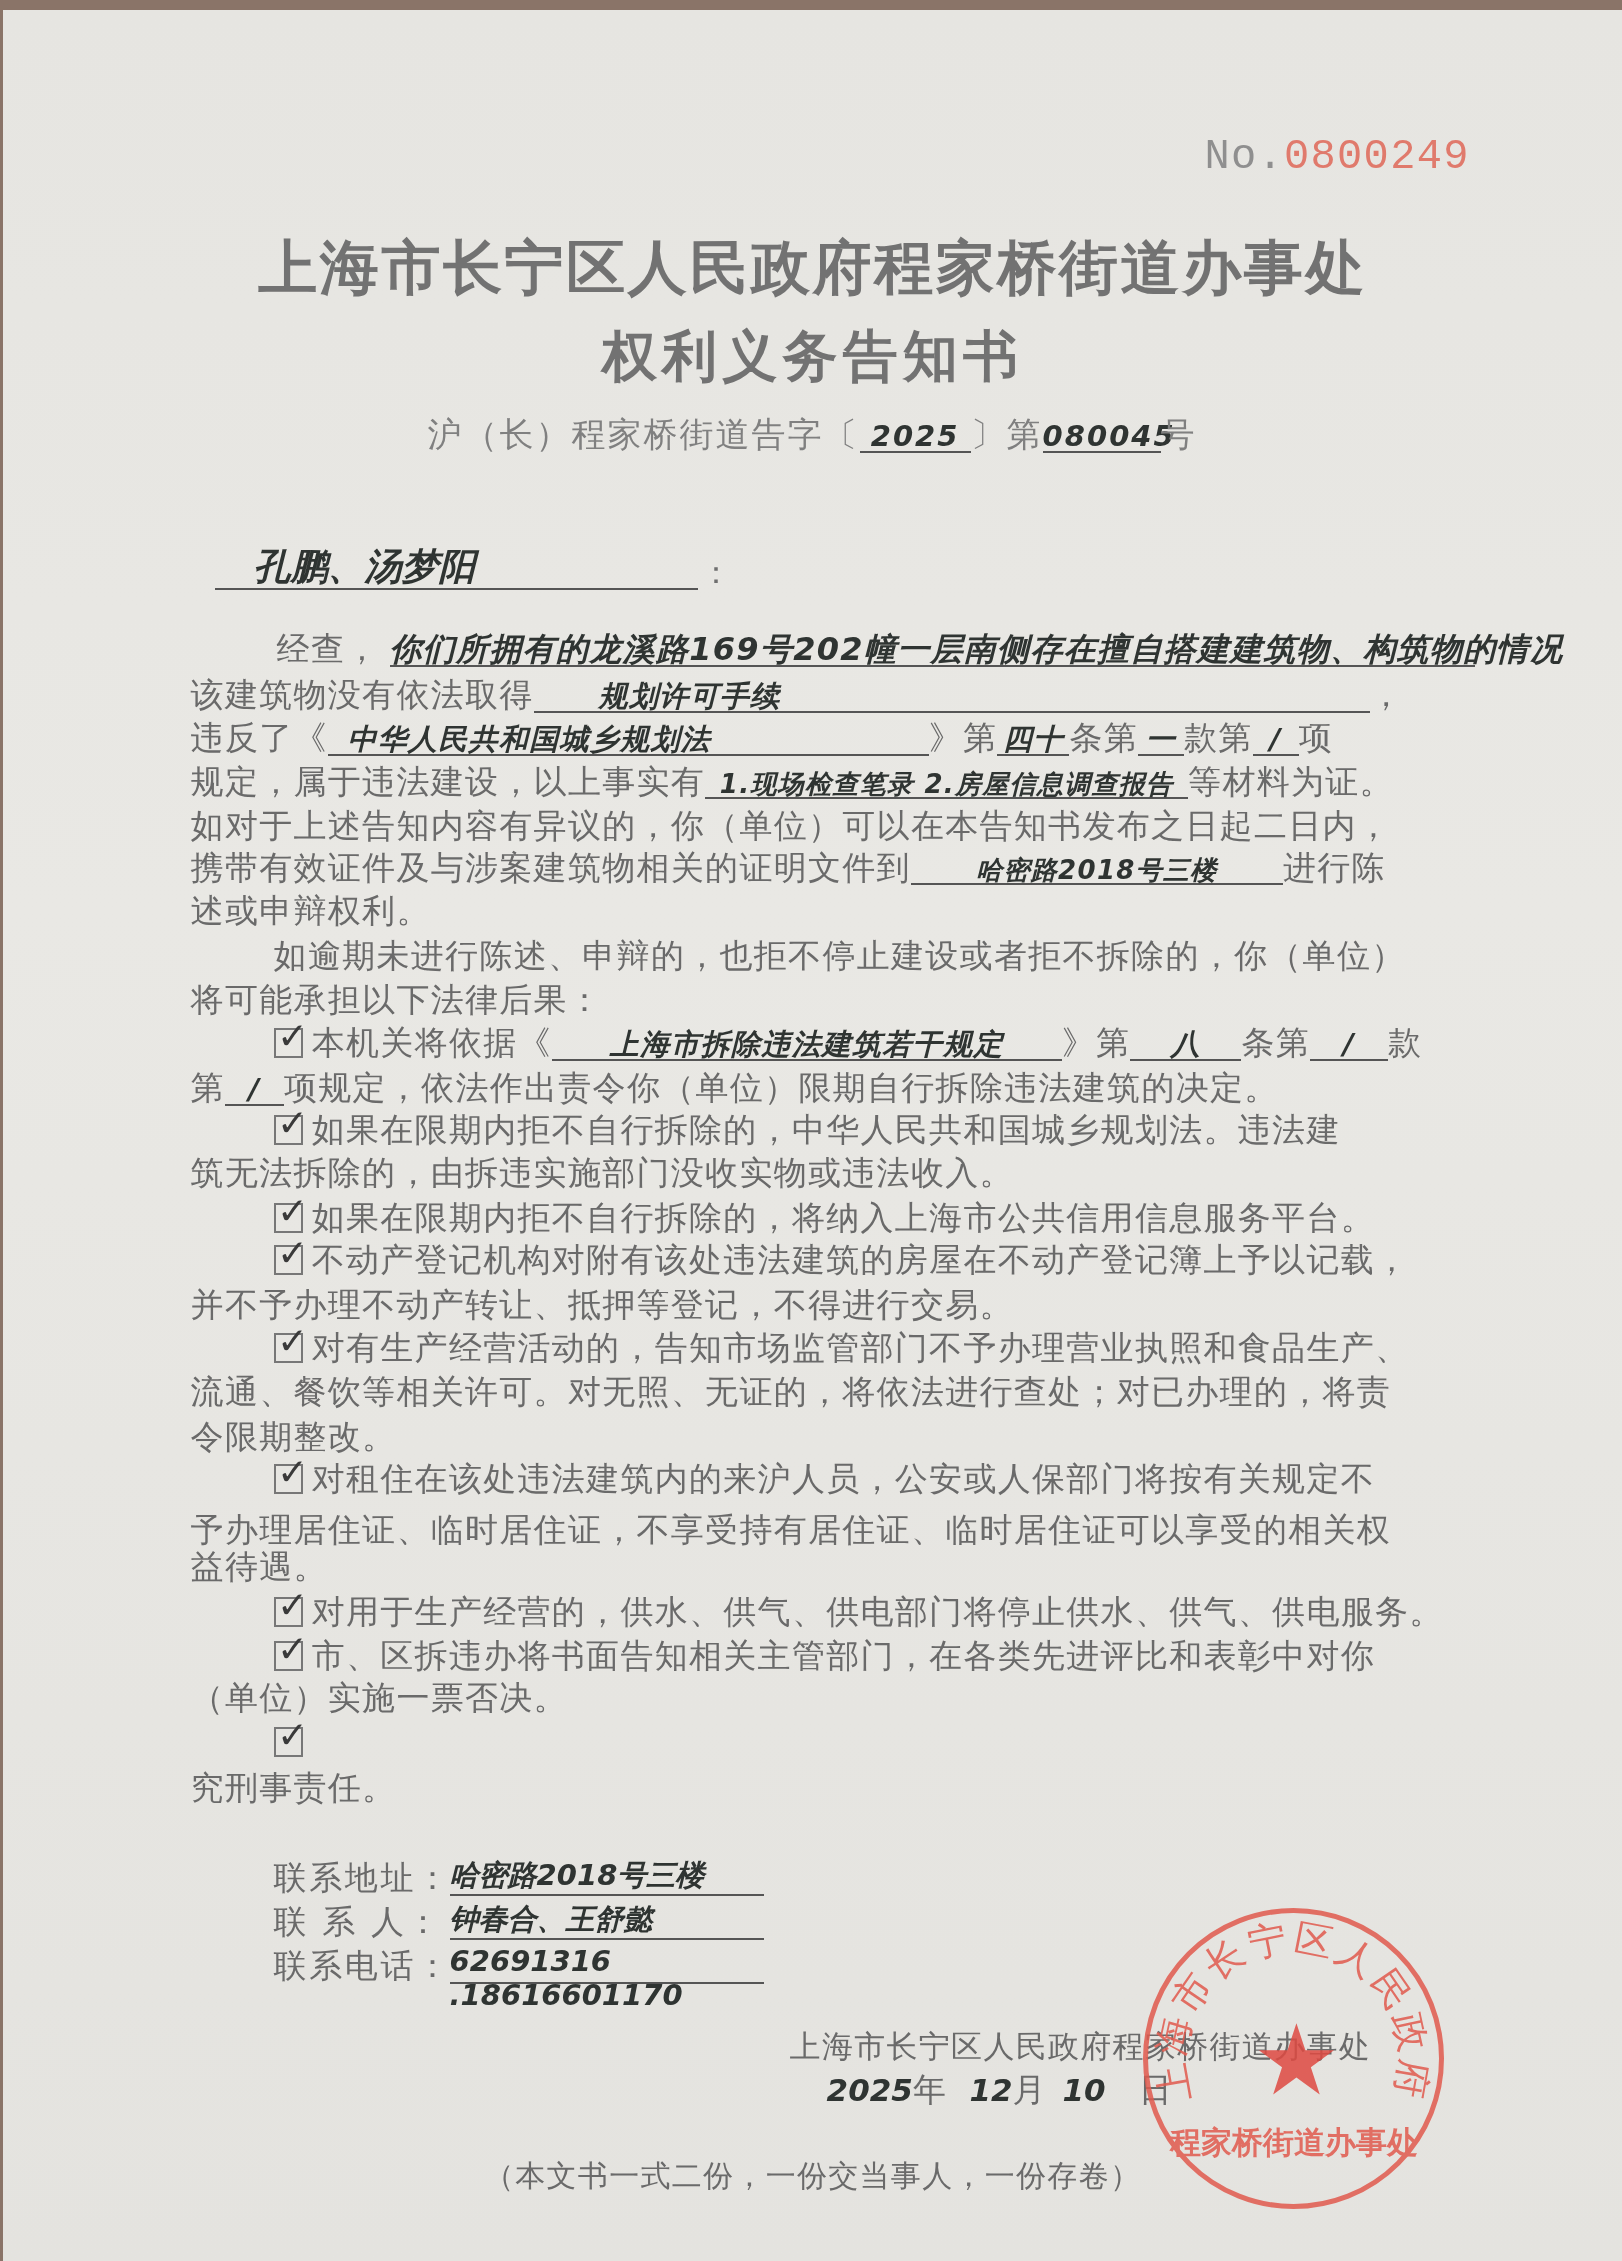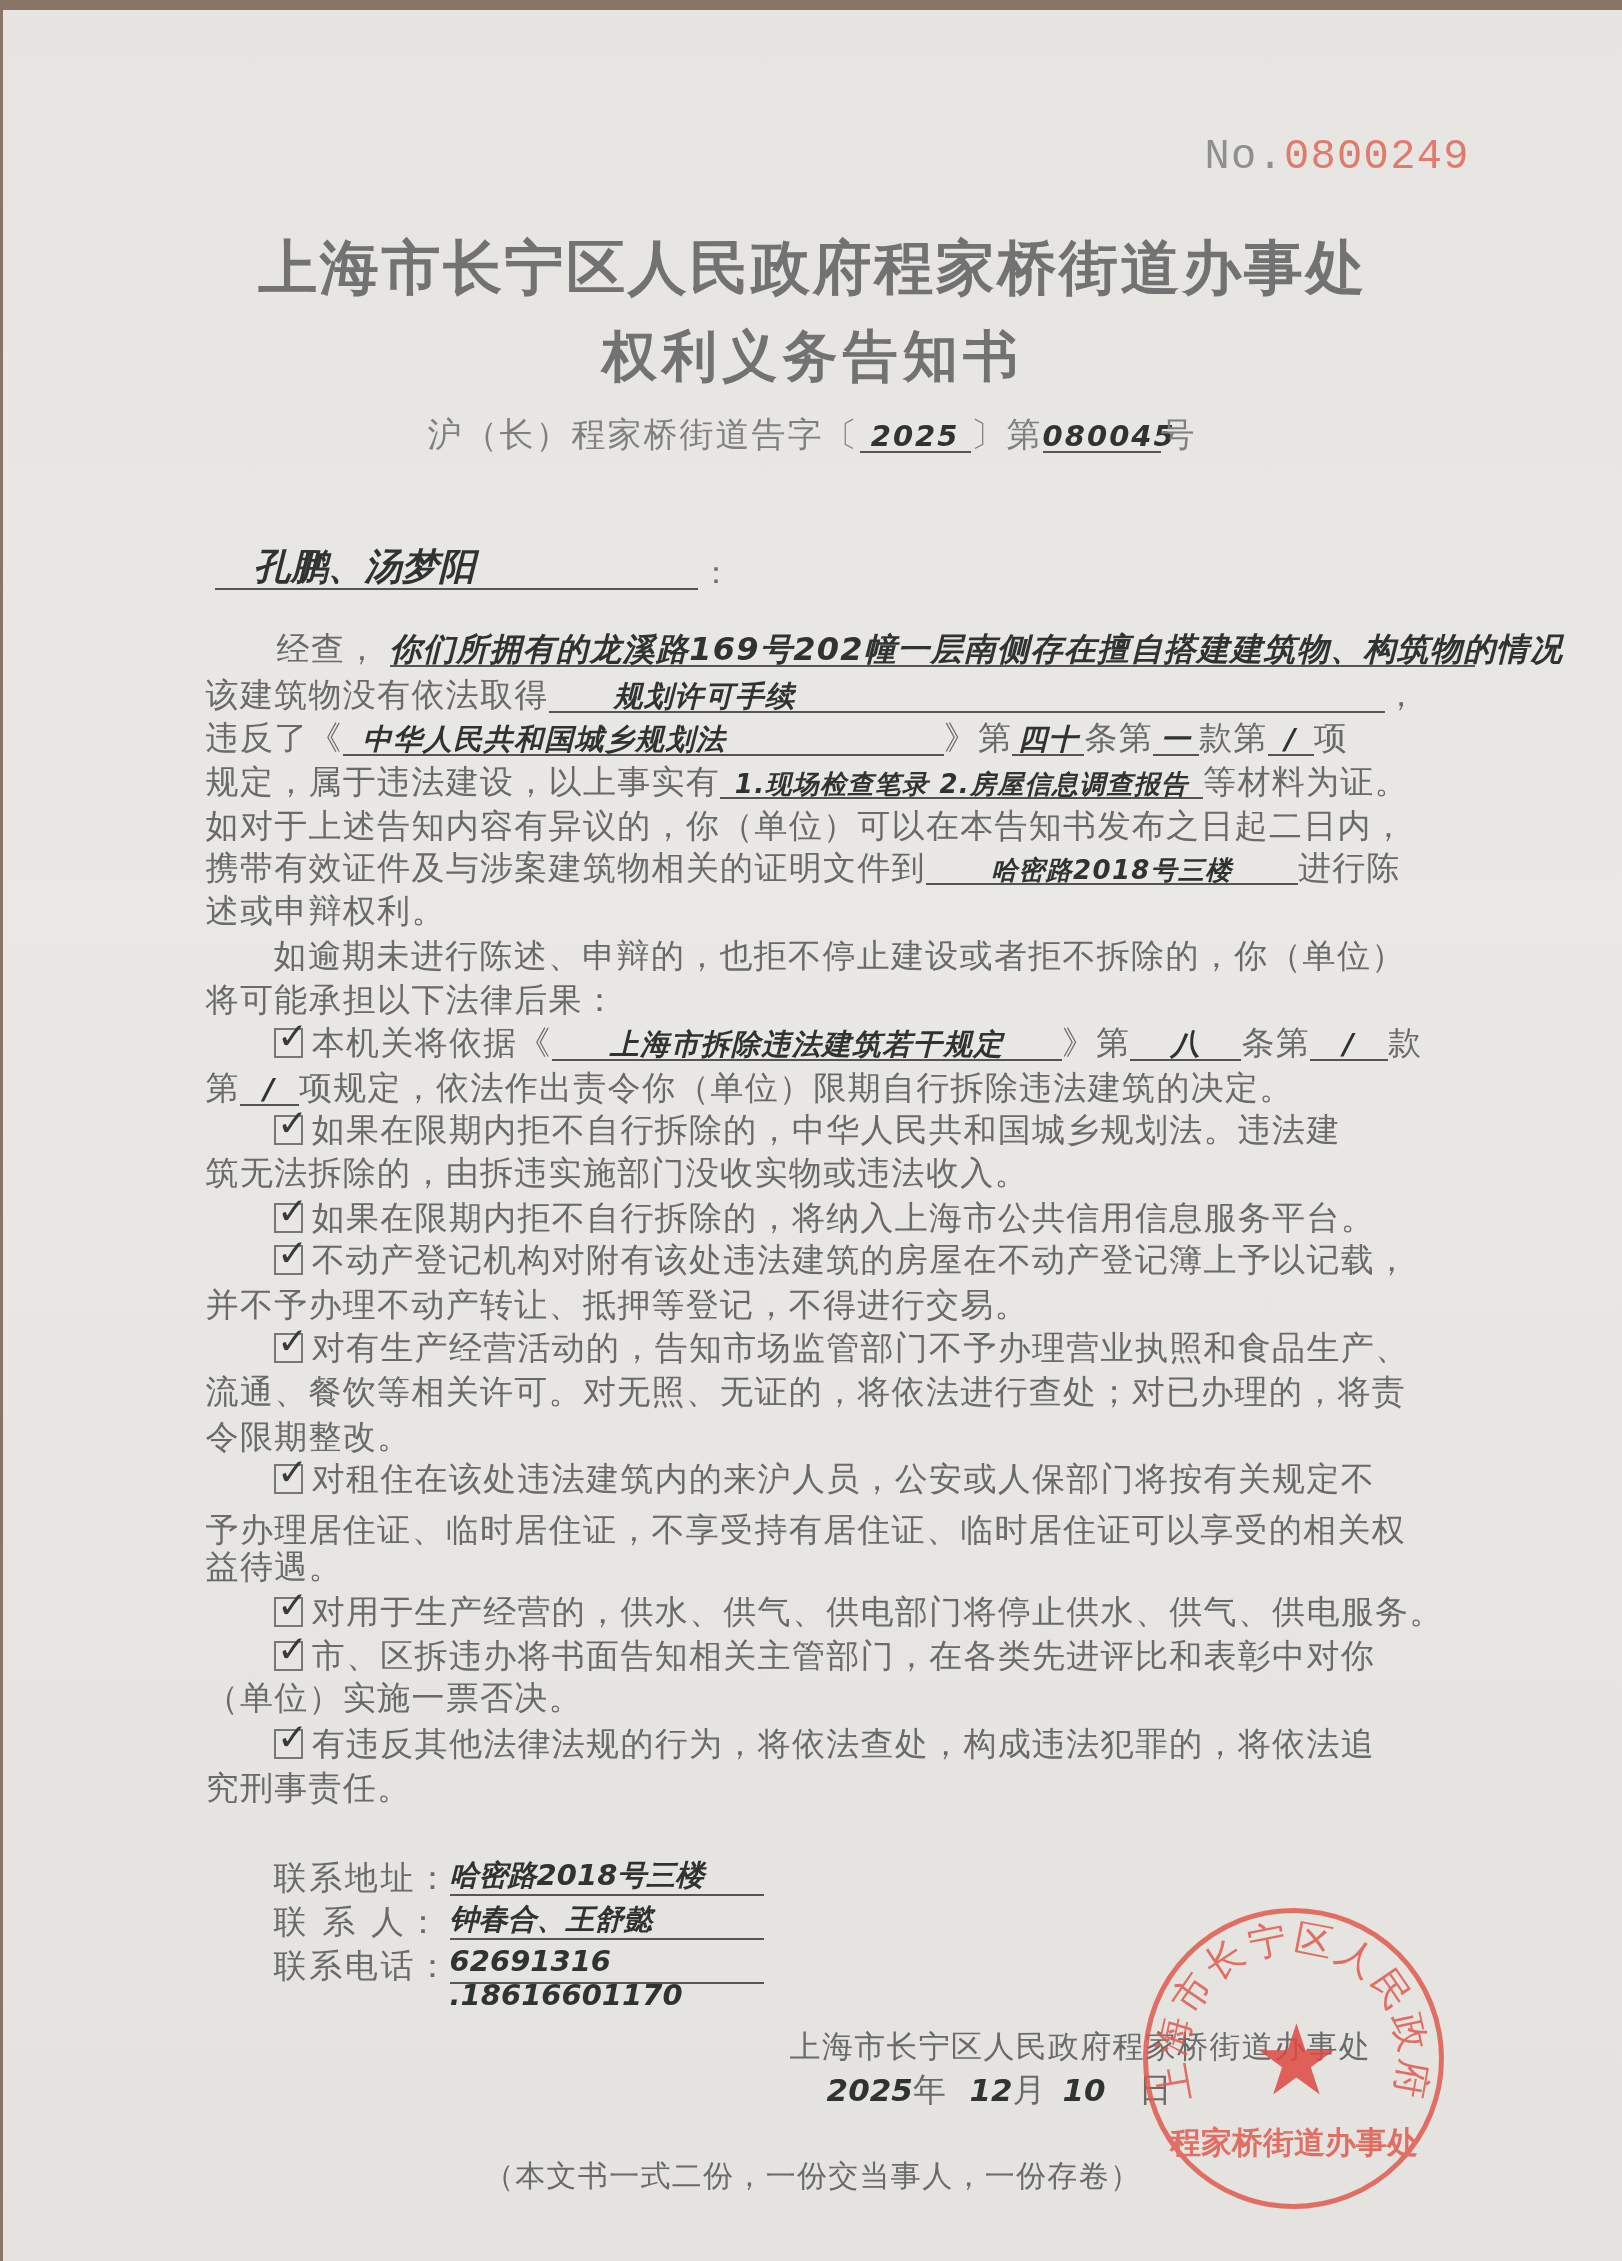--- a/index.html
+++ b/index.html
@@ -42,21 +42,21 @@
   .fill {
     display: inline-block; border-bottom: 2px solid #555; text-align: center;
     line-height: 1.0;
   }
   .addressee {
     position: absolute; left: 212px; top: 532px; width: 483px;
     border-bottom: 2px solid #555; height: 46px;
   }
   .addressee .hand { position: absolute; left: 39px; top: 0; font-size: 37px; }
   .addressee-colon { position: absolute; left: 698px; top: 542px; font-size: 31px; }
-  .line { position: absolute; left: 203px; font-size: 33px; color: #6a6a6a; letter-spacing: 1.3px; white-space: nowrap; }
+  .line { position: absolute; left: 188px; font-size: 33px; color: #6a6a6a; letter-spacing: 1.3px; white-space: nowrap; }
   .line .hand { font-size: 29px; }
   .cb {
     display: inline-block; width: 25px; height: 26px; border: 2px solid #777;
     vertical-align: -3.9px; position: relative; margin-right: 9.1px;
   }
   .cb .tick {
     position: absolute; left: 1.3px; top: -11.8px; font-size: 37px; color: #3a3a3a;
     font-family: "DejaVu Sans", sans-serif; line-height: 1;
   }
   .contact {
@@ -156,21 +156,21 @@
   <div class="line" style="left:271px;top:1580px;">
     <span class="cb"><span class="tick">✓</span></span><span>对用于生产经营的，供水、供气、供电部门将停止供水、供气、供电服务。</span>
   </div>
 
   <div class="line" style="left:271px;top:1624px;">
     <span class="cb"><span class="tick">✓</span></span><span>市、区拆违办将书面告知相关主管部门，在各类先进评比和表彰中对你</span>
   </div>
   <div class="line" style="top:1666px;">（单位）实施一票否决。</div>
 
   <div class="line" style="left:271px;top:1712px;">
-    <span class="cb"><span class="tick">✓</span></span><span>有违反其他法律法规的行为，将依法查处，构成违法犯罪的，将依法追</span>
+    <span class="cb"><span class="tick">✓</span></span>
   </div>
   <div class="line" style="top:1756px;">究刑事责任。</div>
 
   <div class="contact" style="top:1846px;">
     <span>联系地址：</span>
     <span class="val hand">哈密路2018号三楼</span>
   </div>
   <div class="contact" style="top:1890px;">
     <span>联 系 人：</span>
     <span class="val hand">钟春合、王舒懿</span>

